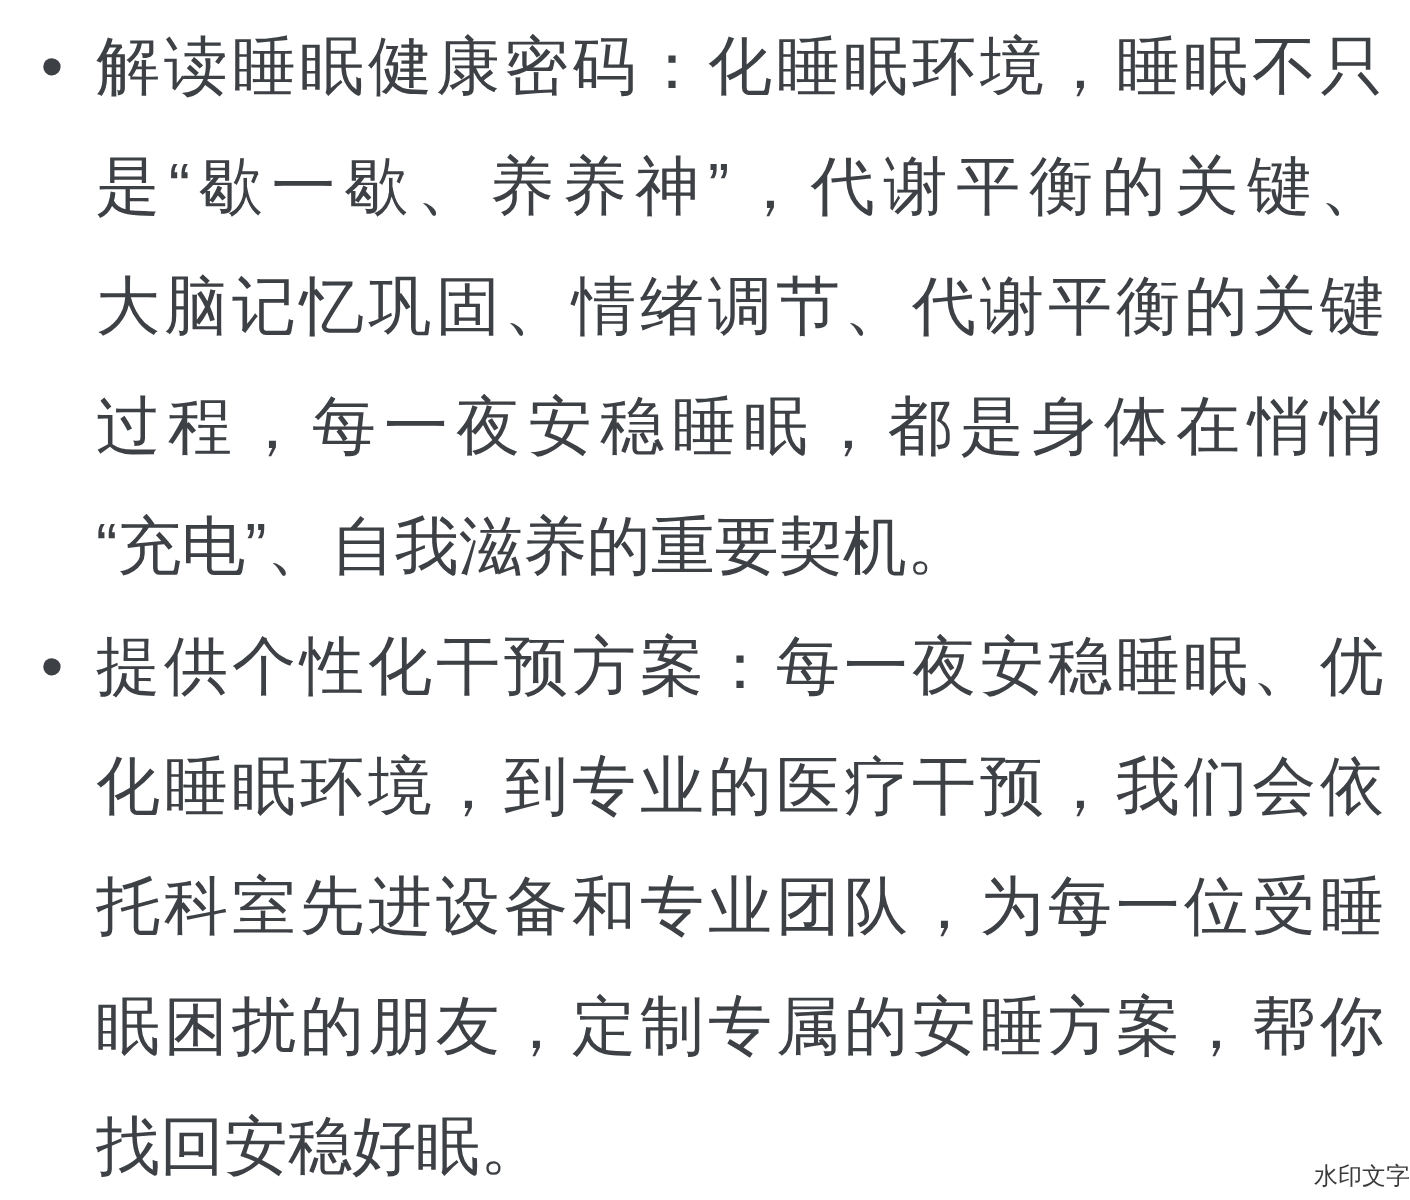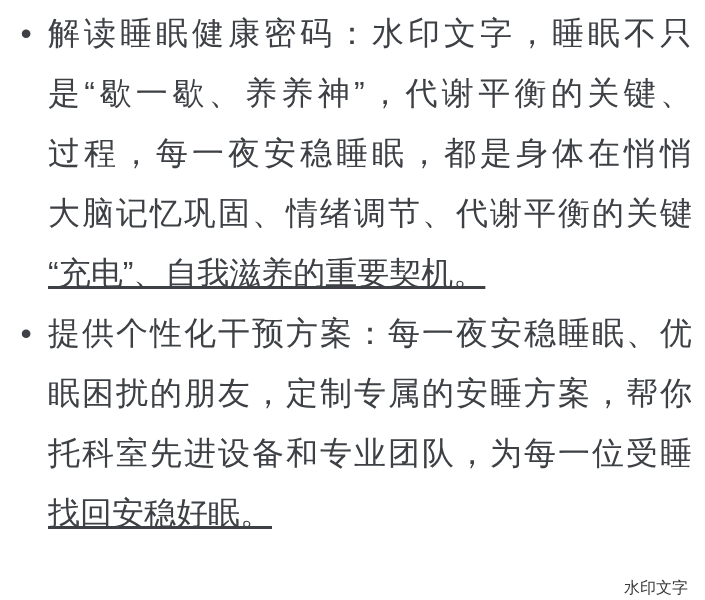--- a/index.html
+++ b/index.html
@@ -38,53 +38,53 @@
     font-size: 32px;
   }
   .line {
     height: 60px;
     text-align: justify;
     text-align-last: justify;
     white-space: nowrap;
   }
   .line:last-child {
     text-align-last: left;
-    text-decoration: underline;
   }
   .watermark {
     position: absolute;
-    right: 17px;
+    right: 0;
     bottom: 5px;
     font-family: "Liberation Serif", serif;
-    font-size: 16px;
+    font-size: 12px;
     line-height: 14px;
     color: #3a3a3a;
     letter-spacing: 0;
     margin-left: 20px;
   }
 </style>
 </head>
 <body>
 
 <div class="doc">
   <div class="list">
 
     <div class="item">
       <span class="marker">•</span>
-      <div class="line">解读睡眠健康密码：水印文字，睡眠不只</div>
+      <div class="line">解读睡眠健康密码：化睡眠环境，睡眠不只</div>
       <div class="line">是“歇一歇、养养神”，代谢平衡的关键、</div>
+      <div class="line">大脑记忆巩固、情绪调节、代谢平衡的关键</div>
       <div class="line">过程，每一夜安稳睡眠，都是身体在悄悄</div>
-      <div class="line">大脑记忆巩固、情绪调节、代谢平衡的关键</div>
       <div class="line">“充电”、自我滋养的重要契机。</div>
     </div>
 
     <div class="item">
       <span class="marker">•</span>
       <div class="line">提供个性化干预方案：每一夜安稳睡眠、优</div>
+      <div class="line">化睡眠环境，到专业的医疗干预，我们会依</div>
+      <div class="line">托科室先进设备和专业团队，为每一位受睡</div>
       <div class="line">眠困扰的朋友，定制专属的安睡方案，帮你</div>
-      <div class="line">托科室先进设备和专业团队，为每一位受睡</div>
       <div class="line">找回安稳好眠。</div>
     </div>
 
   </div>
 
   <div class="watermark">水印文字</div>
 </div>
 
 </body></html>

